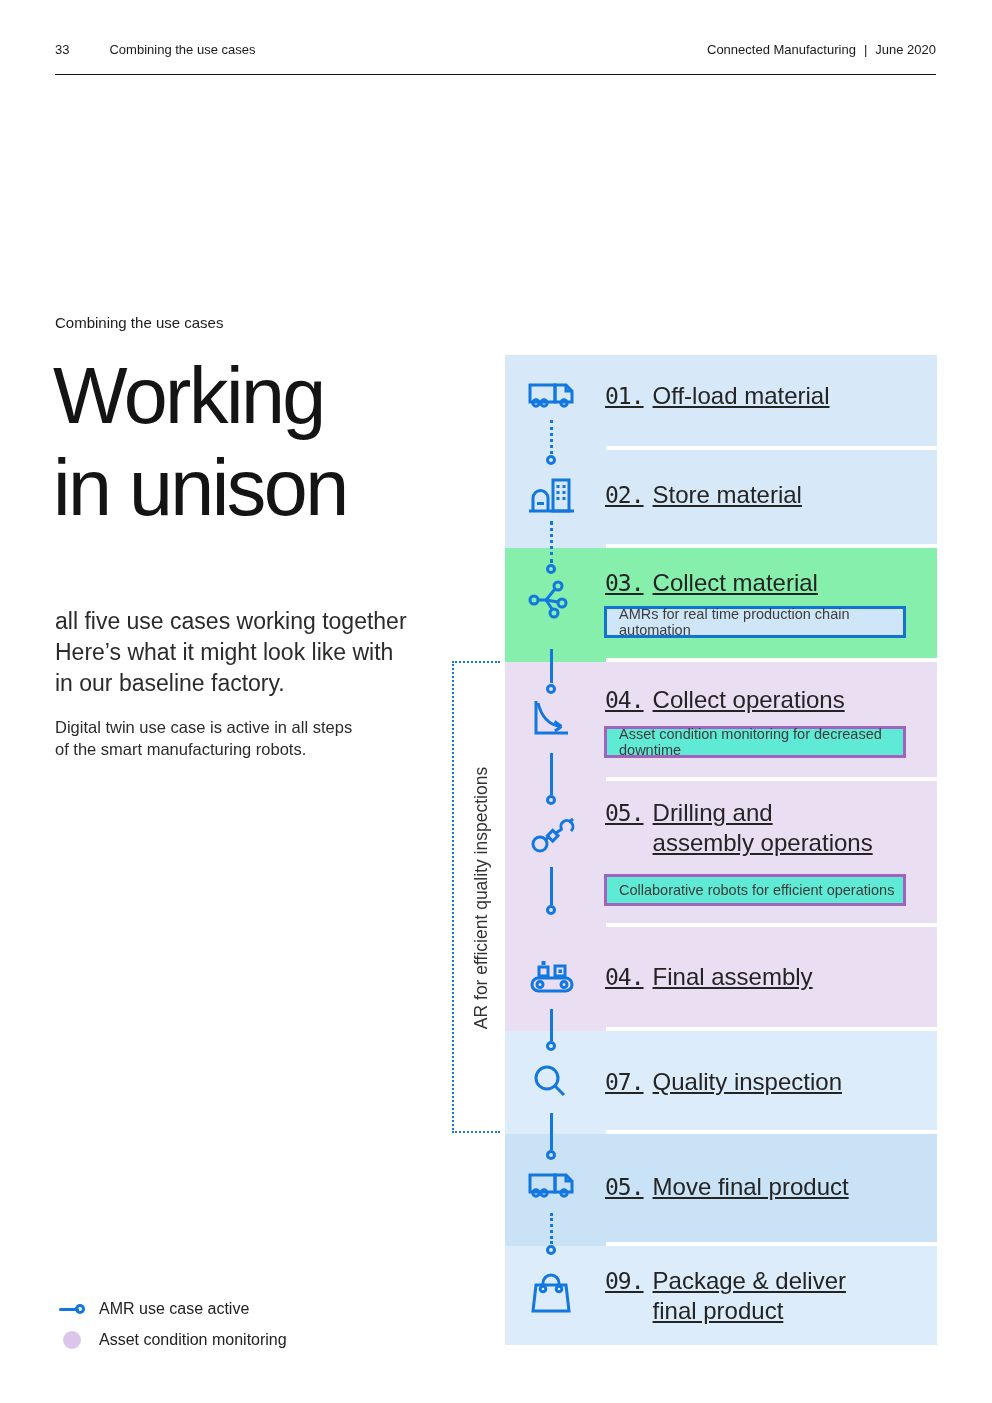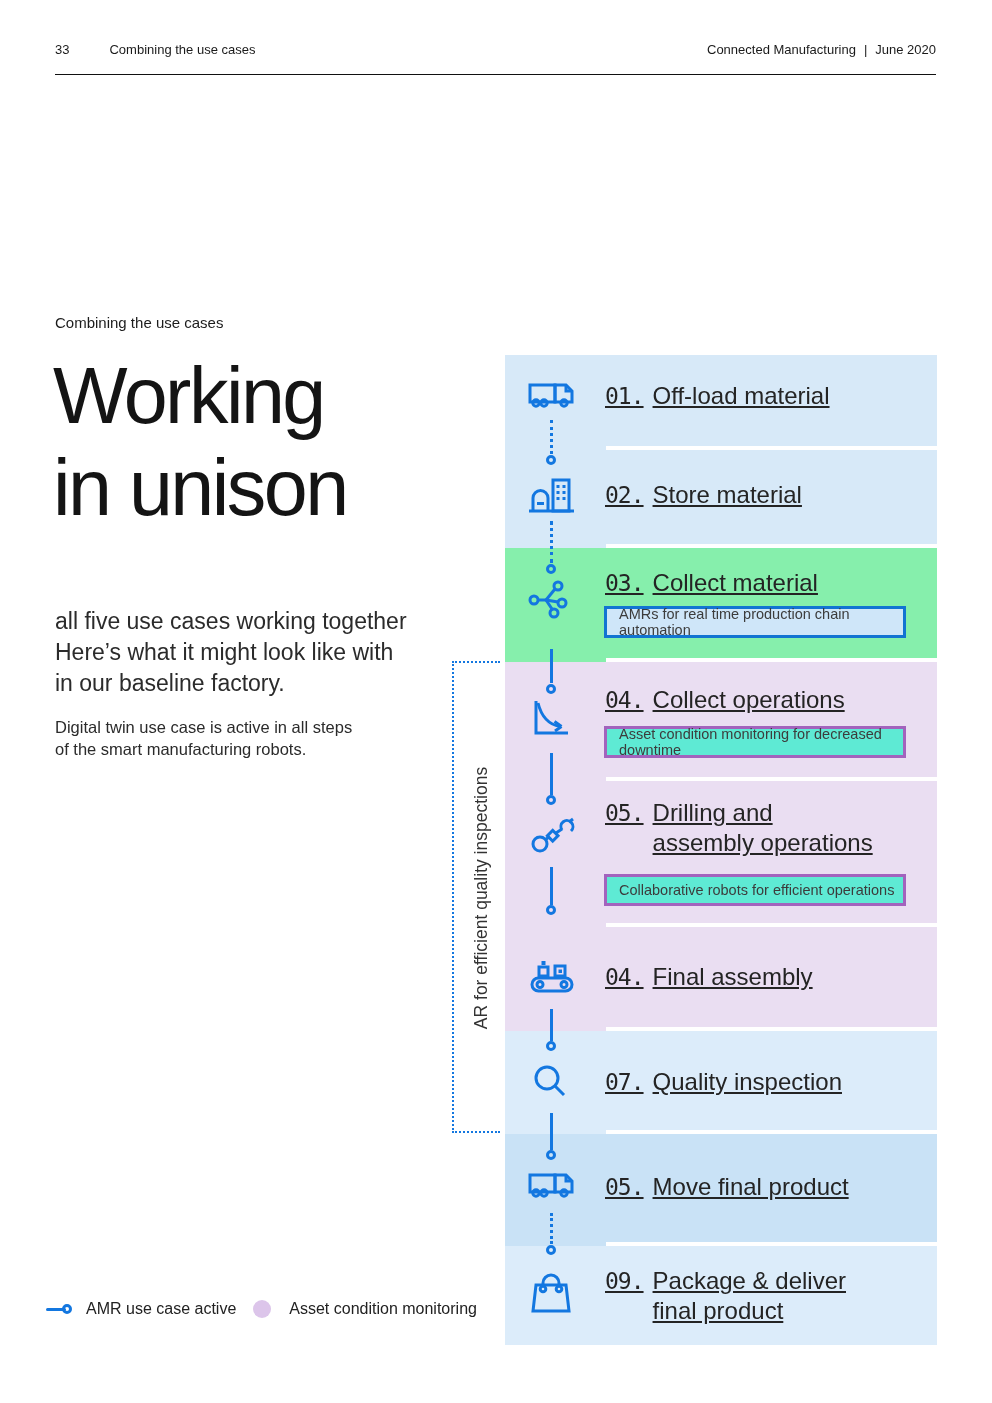--- a/index.html
+++ b/index.html
@@ -51,21 +51,21 @@
             border:3px solid #1377e0;border-radius:50%;}
 
   
   .bracket-v{position:absolute;left:452px;top:661px;height:472px;width:0;border-left:2px dotted #1377e0;}
   .bracket-h{position:absolute;left:452px;width:48px;height:0;border-top:2px dotted #1377e0;}
   .ar-label{position:absolute;left:245px;top:885px;width:472px;height:26px;
             transform:rotate(-90deg);display:flex;align-items:center;justify-content:center;
             font-size:17.5px;color:#333;}
 
   
-  .legend{position:absolute;left:46px;top:1300px;display:flex;flex-direction:row;gap:13px;}
+  .legend{position:absolute;left:59px;top:1300px;display:flex;flex-direction:column;gap:13px;}
   .legend-row{display:flex;align-items:center;gap:14px;font-size:16px;color:#222;}
   .legend-iconcell{width:26px;height:18px;position:relative;flex:none;}
   .legend-line{position:absolute;left:0;top:7.5px;width:20px;height:3px;background:#1377e0;border-radius:2px;}
   .legend-ring{position:absolute;right:0;top:4px;width:10px;height:10px;box-sizing:border-box;
                border:3px solid #1377e0;border-radius:50%;}
   .legend-dot{position:absolute;left:4px;top:0;width:18px;height:18px;border-radius:50%;background:#dcc5ea;}
 </style>
 </head>
 <body>
 

